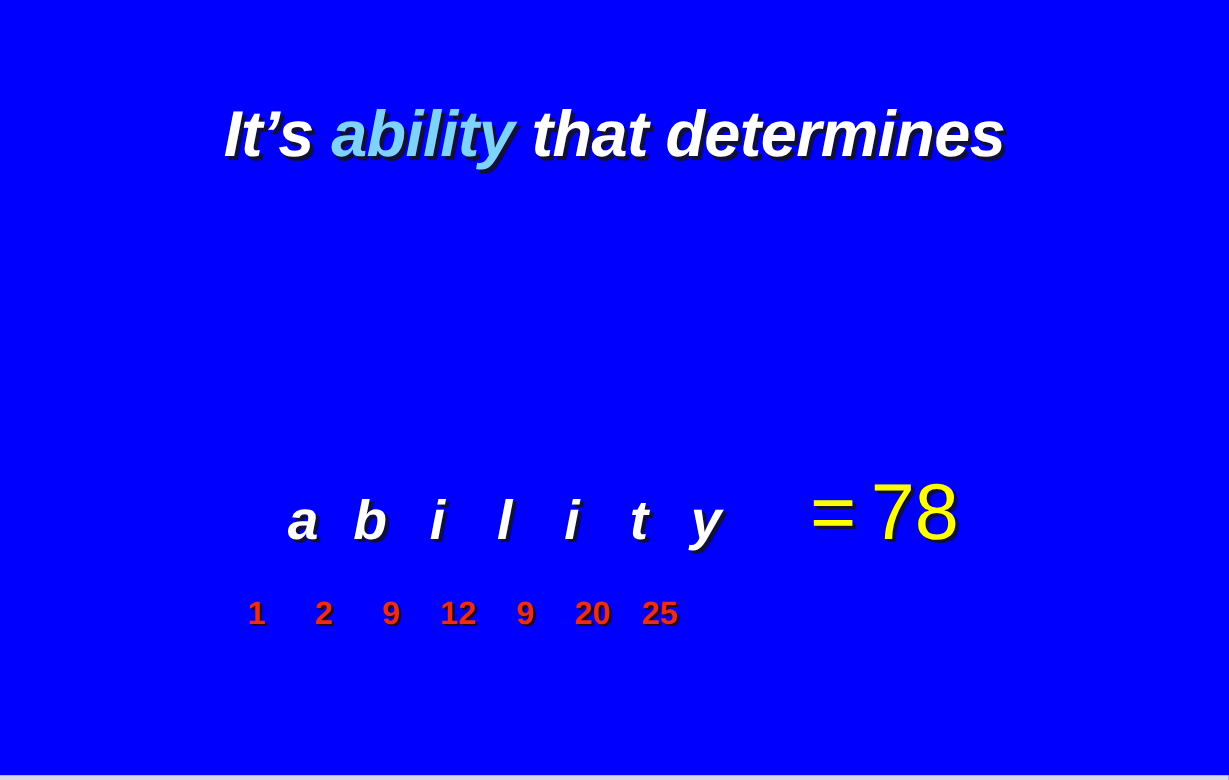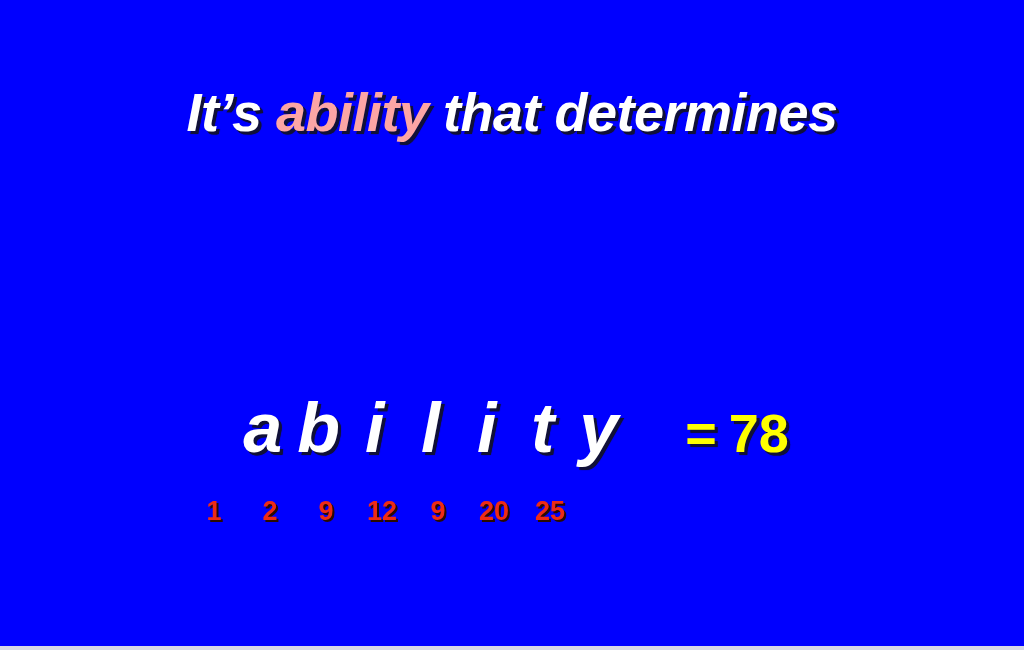--- a/index.html
+++ b/index.html
@@ -59,48 +59,48 @@
   .cn-line {
     font-size: 50px;
     font-weight: bold;
     font-style: normal;
     line-height: 64px;
     letter-spacing: 1px;
     white-space: nowrap;
   }
 
   .w { color: #ffffff; }
-  .y { color: #fca5a5; }
+  .y { color: #7dd3fc; }
 
   
   #equation-block {
     position: absolute;
     left: 0;
     right: 0;
     top: 388px;
     text-align: center;
     white-space: nowrap;
   }
 
   #word-spelled {
-    font-size: 70px;
+    font-size: 46px;
     font-weight: bold;
     font-style: italic;
     color: #ffffff;
     letter-spacing: 1px;
   }
   #word-spelled .ltr {
     display: inline-block;
     width: 56px;
     text-align: center;
   }
 
   #equals-total {
-    font-size: 54px;
-    font-weight: bold;
+    font-size: 66px;
+    font-weight: normal;
     font-style: normal;
     color: #ffff00;
     margin-left: 58px;
   }
   #equals-total .eq {
     display: inline-block;
     margin-right: 12px;
   }
 
   

